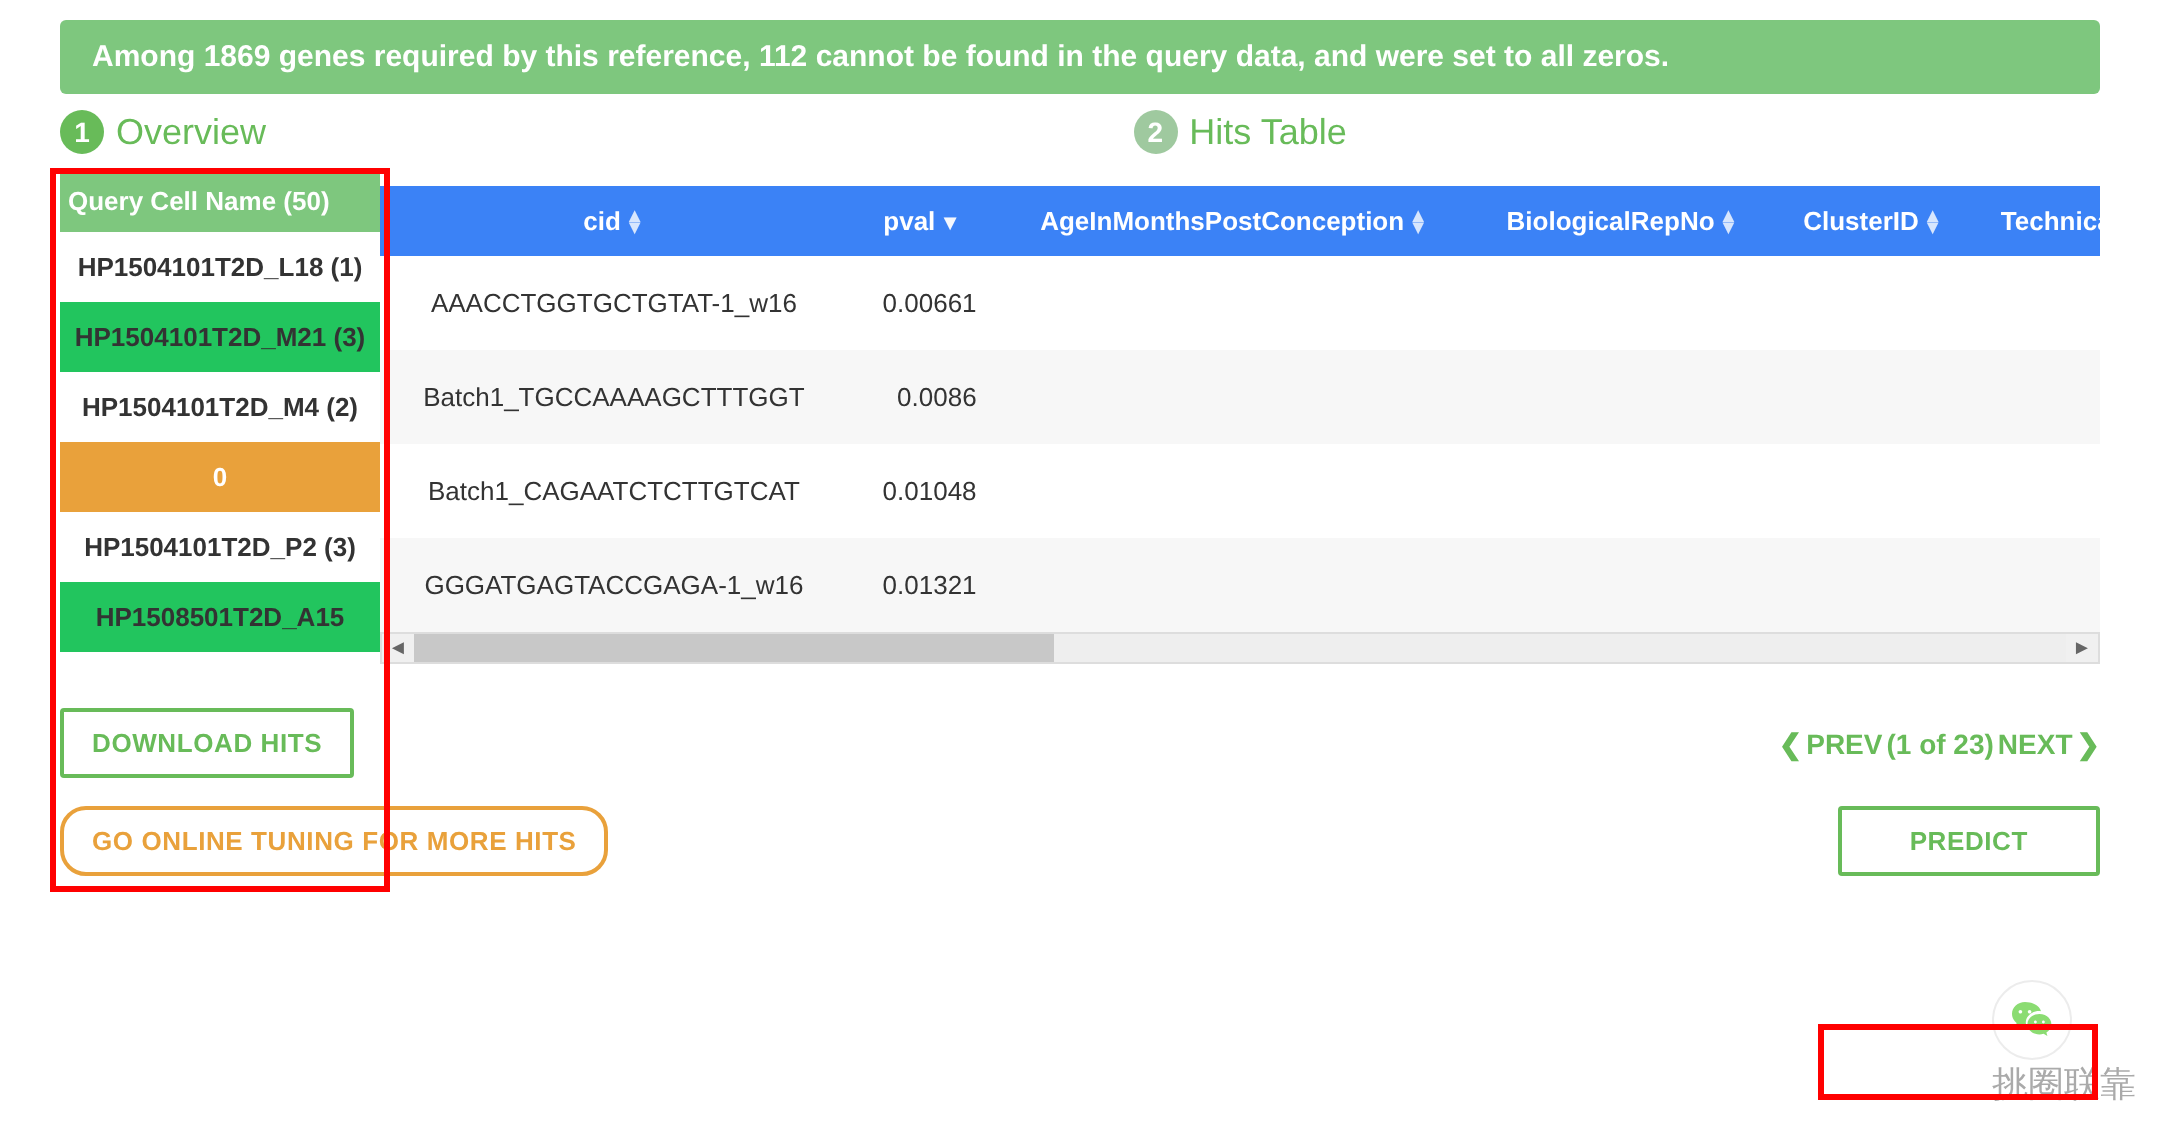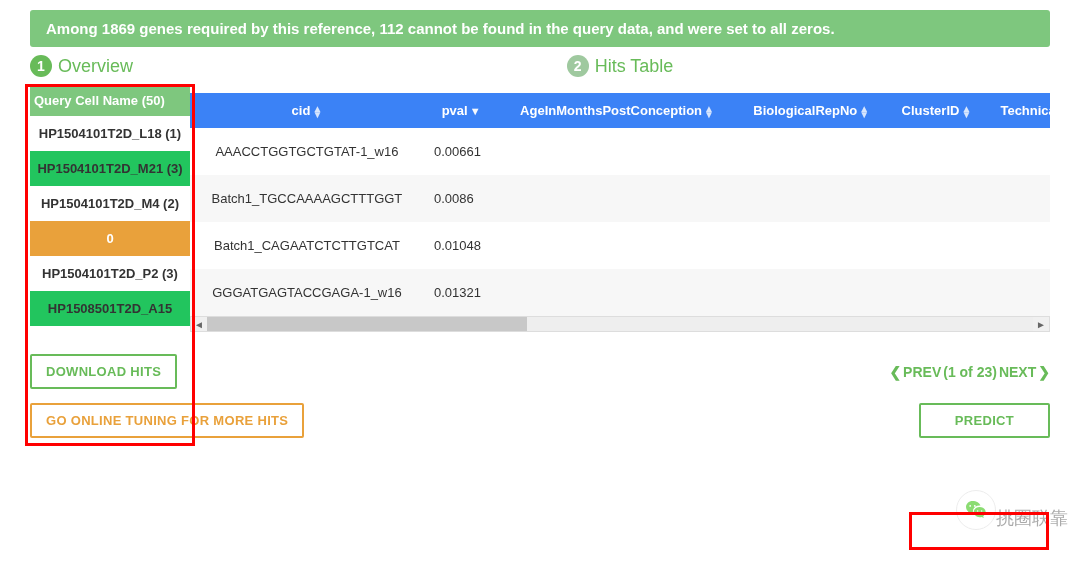--- a/index.html
+++ b/index.html
@@ -124,21 +124,21 @@
     margin-left: 2px;
   }
   th .sort-single {
     font-size: 11px;
     opacity: 0.95;
     margin-left: 2px;
   }
   td {
     padding: 16px 10px;
     font-size: 13px;
-    text-align: left;
+    text-align: right;
     color: #333;
   }
   tbody tr:nth-child(even) td { background: #f7f7f7; }
   td.cid { text-align: center; }
   .scrollbar-mock {
     height: 16px;
     background: #f0f0f0;
     position: relative;
     border: 1px solid #ddd;
     display: flex;
@@ -174,41 +174,42 @@
     letter-spacing: 0.3px;
   }
   .btn-outline-orange {
     border: 2px solid #e9a13b;
     color: #e9a13b;
     background: #fff;
     padding: 8px 14px;
     font-size: 13px;
     font-weight: 700;
     cursor: pointer;
-    border-radius: 2px;
+    border-radius: 13px;
     letter-spacing: 0.3px;
   }
   .pagination {
     color: #68bb59;
     font-weight: 700;
     font-size: 14px;
     display: flex;
     align-items: center;
     gap: 2px;
   }
   .pagination .nav { cursor: pointer; }
   .wechat-overlay {
     position: absolute;
     right: 12px;
     top: 490px;
     display: flex;
-    align-items: flex-end;
+    align-items: flex-start;
     gap: 0;
     opacity: 0.55;
     pointer-events: none;
+    flex-direction: column;
   }
   .wechat-bubble {
     width: 40px; height: 40px; border-radius: 50%;
     background: #fff; border: 1px solid #ddd;
     display: flex; align-items: center; justify-content: center;
     font-size: 22px; color: #2dc100;
   }
   .wechat-text { font-size: 18px; color: #666; font-weight: 400; }
   .footer-row2 {
     margin-top: 14px;

